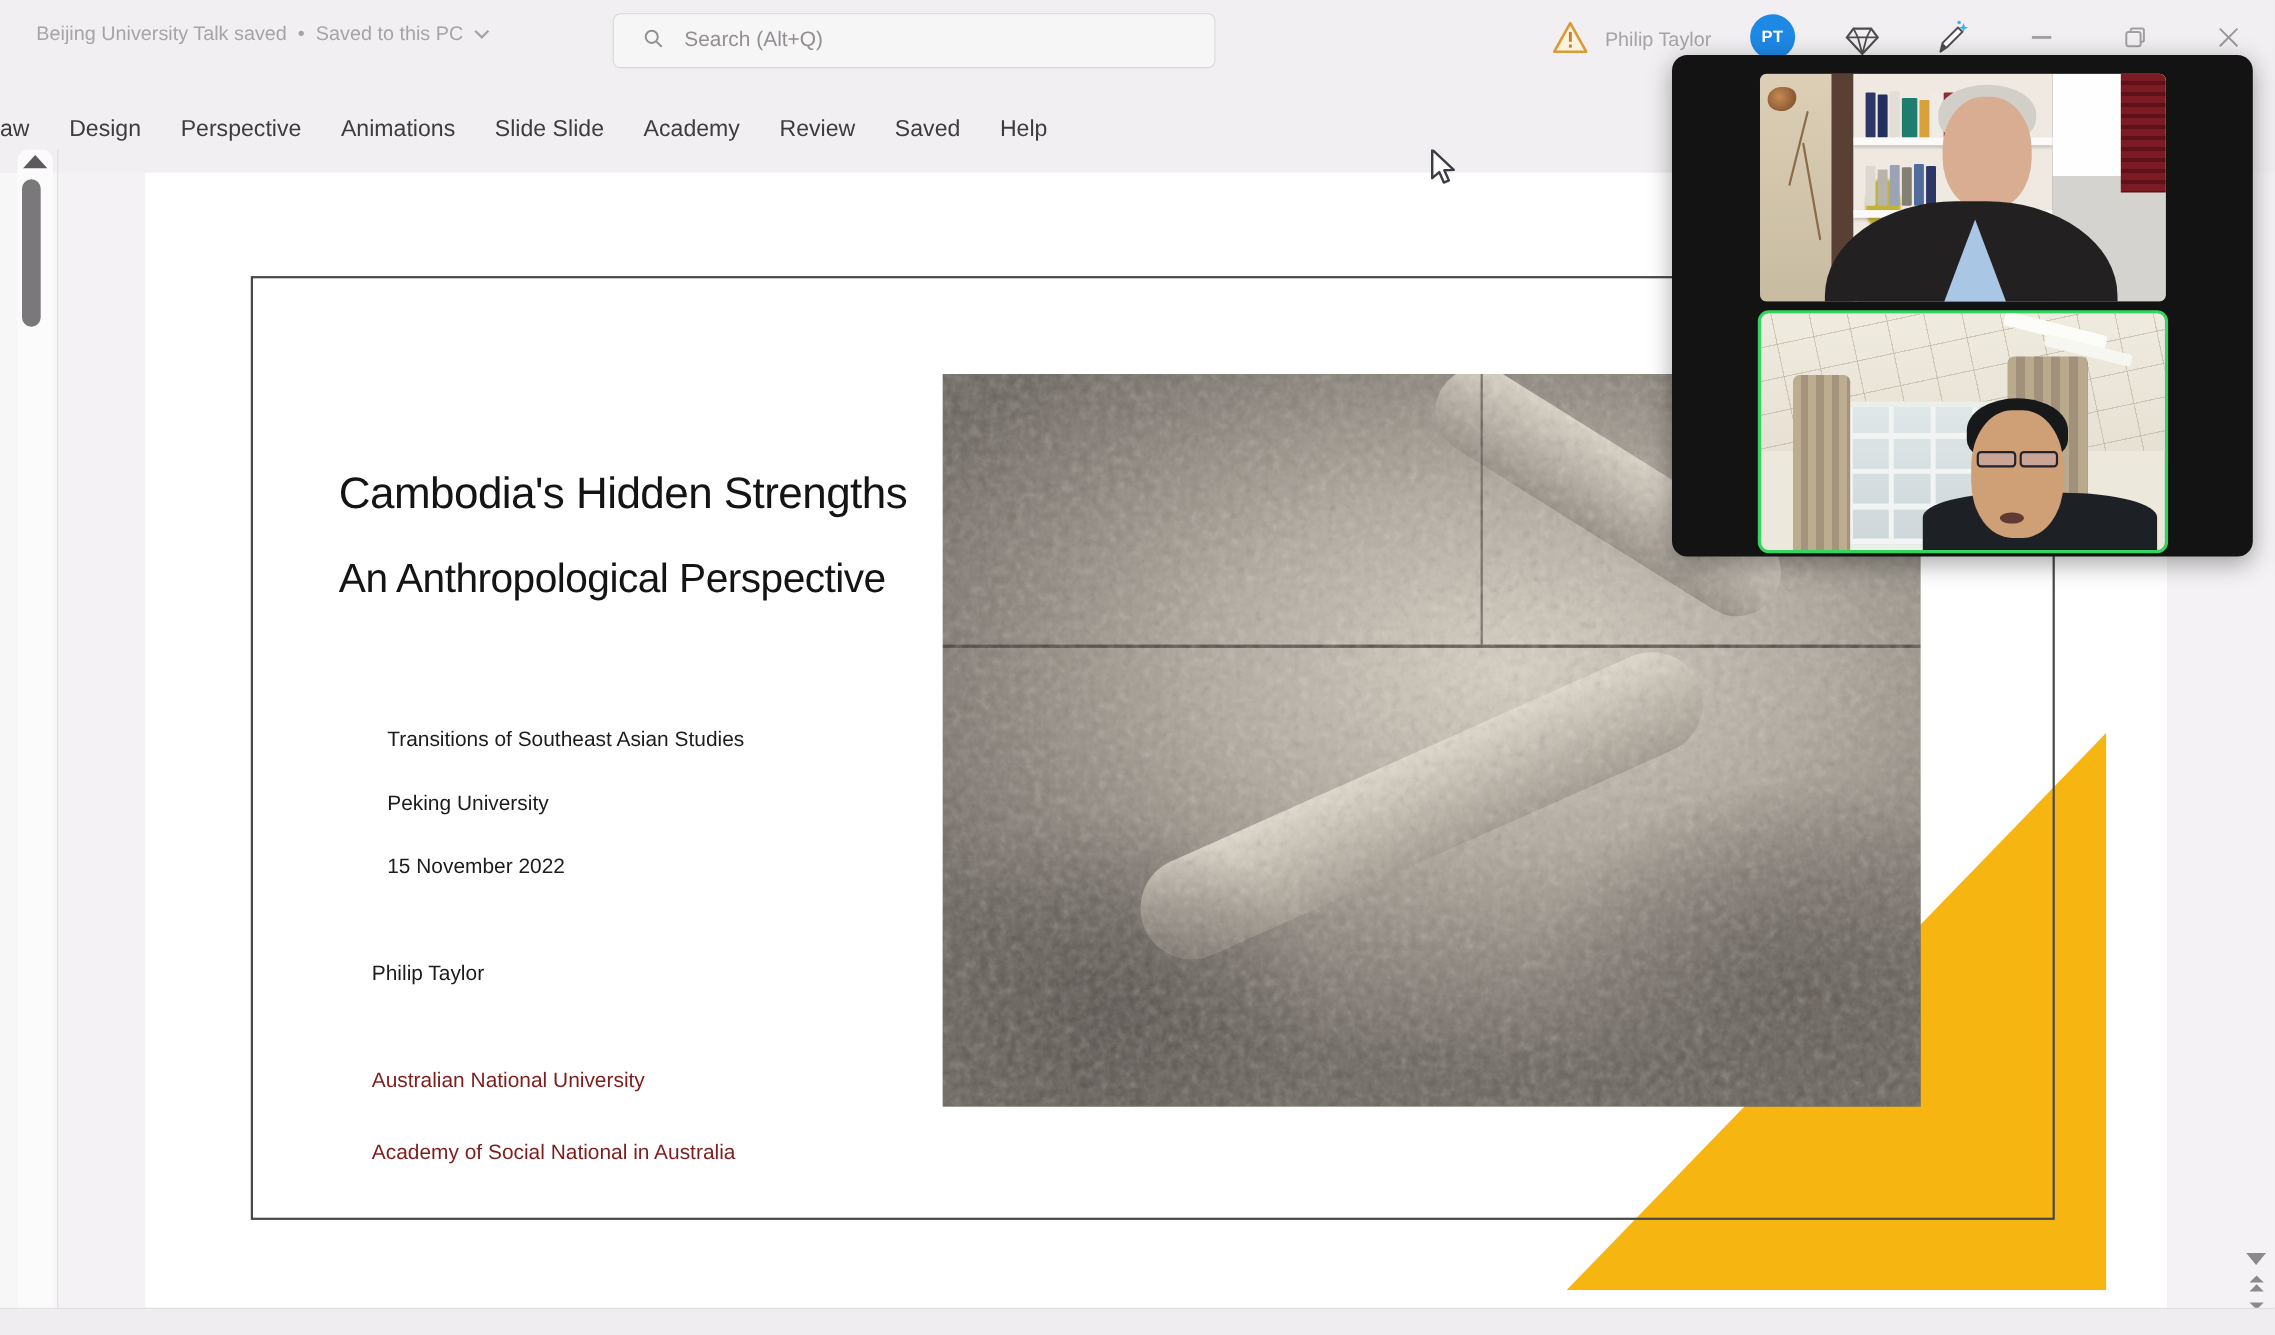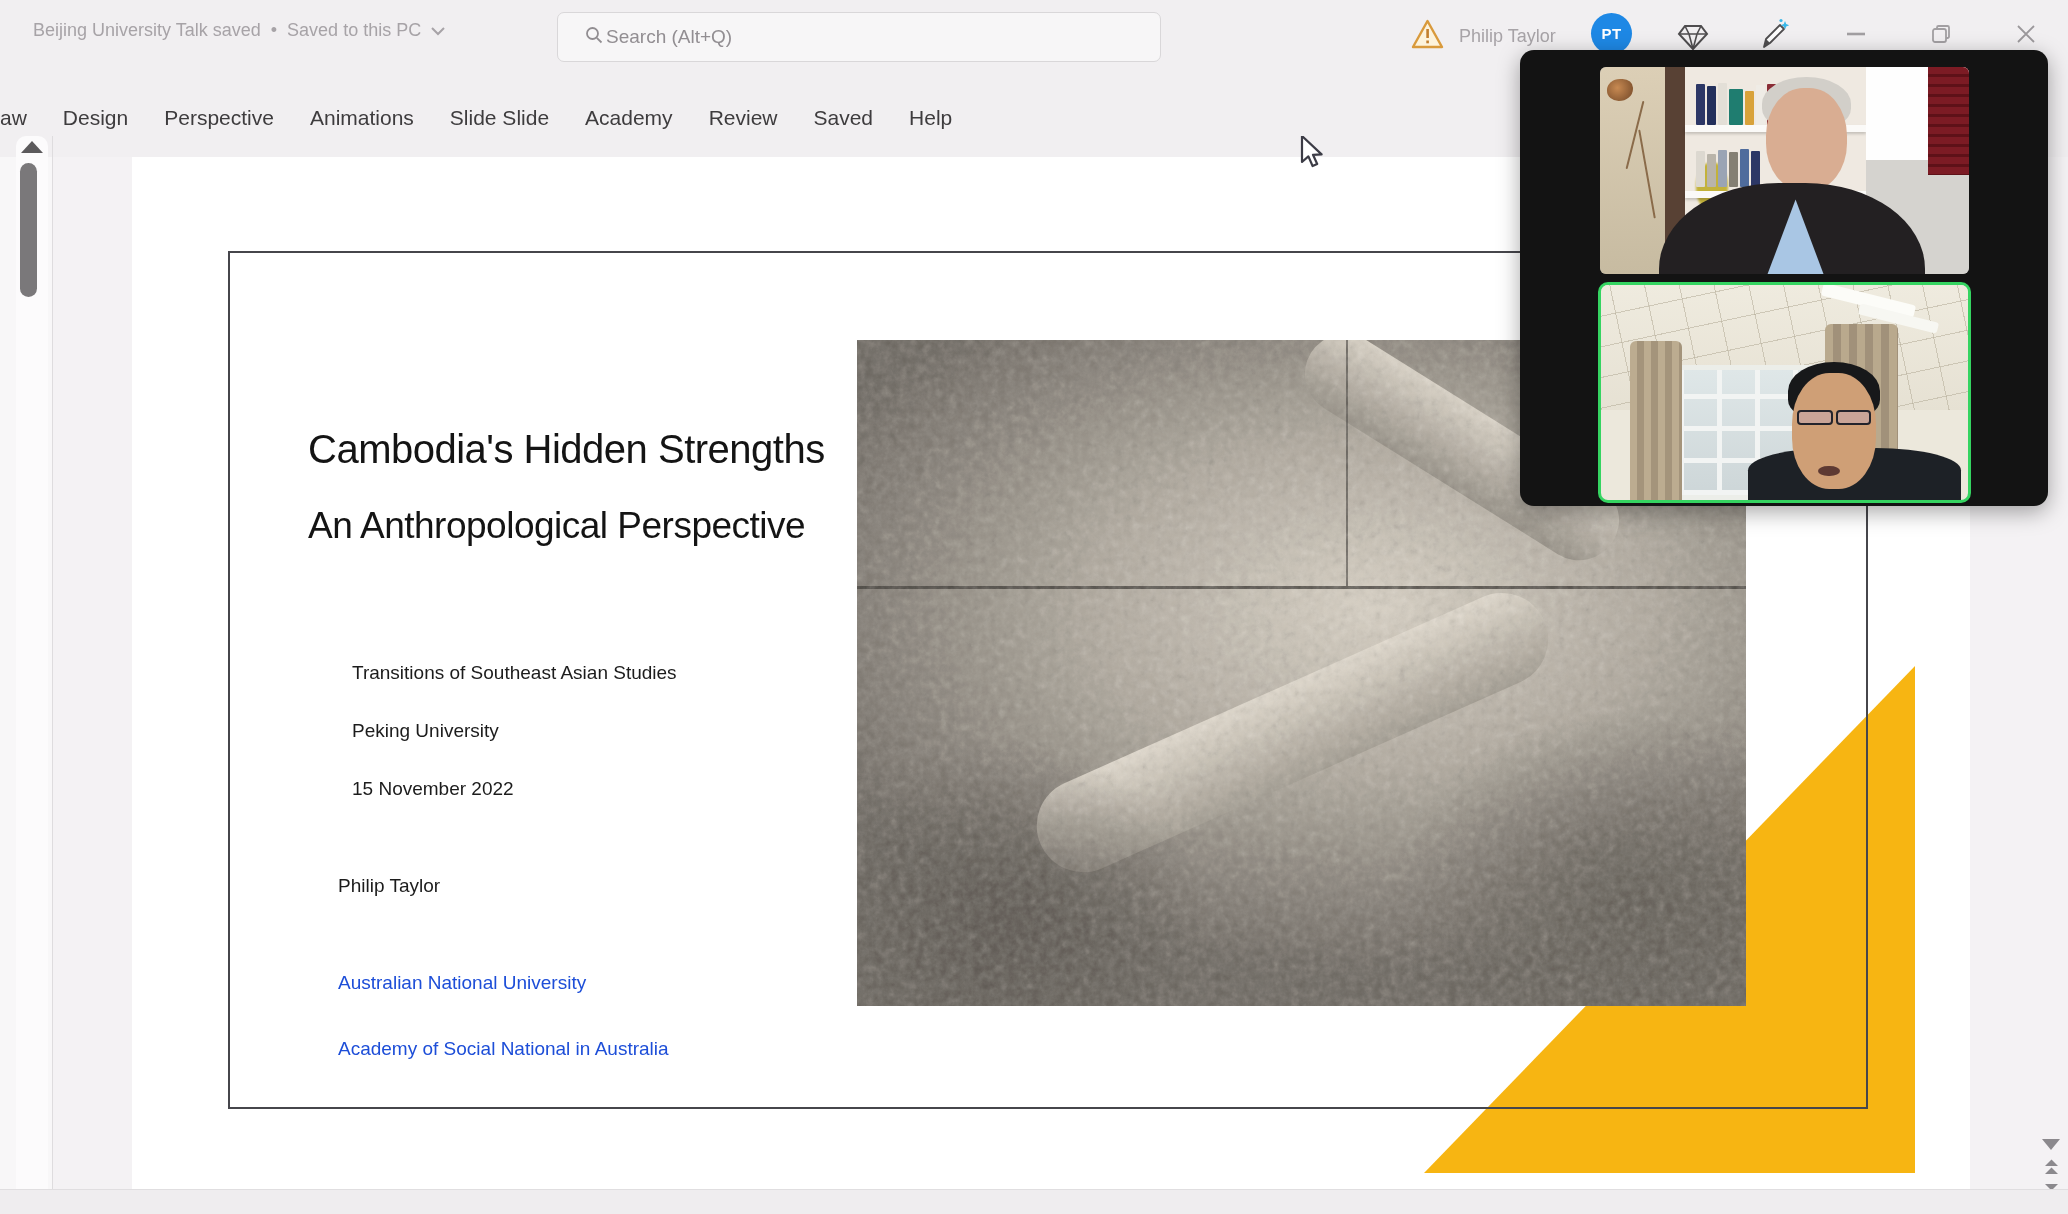--- a/index.html
+++ b/index.html
@@ -3,22 +3,22 @@
 <meta charset="utf-8">
 <style>
   html,body{margin:0;padding:0;background:#e8e6e8;}
   *{box-sizing:border-box;font-family:"Liberation Sans",sans-serif;}
   #stage{position:relative;width:2068px;height:1214px;background:#f1eff1;overflow:hidden;}
   .abs{position:absolute;}
 
   
   .doc-title{left:17px;top:20px;height:28px;display:flex;gap:10px;
              font-size:18px;color:#a7a3a7;white-space:nowrap;margin-left:16px;}
-  .search-box{left:557px;top:12px;width:604px;height:50px;background:#f7f6f7;
-              border:1px solid #d9d7d9;border-radius:7px;display:flex;align-items:center;padding-left:26px;}
+  .search-box{left:557px;top:12px;width:548px;height:50px;background:#f7f6f7;
+              border:1px solid #d9d7d9;border-radius:7px;display:flex;align-items:center;padding-left:26px;gap:16px;}
   .search-box input{border:none;outline:none;background:transparent;font-size:19px;color:#6d696d;width:520px;}
   .search-box input::placeholder{color:#928e92;}
   .tb-user{left:1459px;top:26px;font-size:18px;color:#a7a3a7;white-space:nowrap;}
   .pt-badge{left:1591px;top:13px;width:41px;height:41px;border-radius:50%;background:#1e88e5;
             color:#fff;font-size:15px;font-weight:bold;display:flex;align-items:center;justify-content:center;letter-spacing:.5px;}
   .winbtn{width:36px;height:36px;top:16px;display:flex;align-items:center;justify-content:center;color:#a29fa2;}
 
   
   .ribbon-tabs{left:0;top:95px;height:45px;display:flex;gap:36px;align-items:center;
                font-size:21px;color:#3e3c3e;padding-left:0;}
@@ -39,21 +39,21 @@
   
   .slide-bg{left:228px;top:251px;width:1640px;height:858px;background:#fff;z-index:1;}
   .accent-tri{left:1424px;top:666px;width:491px;height:507px;z-index:2;
               clip-path:polygon(100% 0,100% 100%,0 100%);}
   .slide-content{left:228px;top:251px;width:1640px;height:858px;z-index:3;}
   .slide-frame{left:228px;top:251px;width:1640px;height:858px;border:2px solid #46464b;z-index:4;pointer-events:none;}
   .sl-title{left:80px;top:176px;font-size:40px;color:#141414;letter-spacing:-0.5px;white-space:nowrap;}
   .sl-subtitle{left:80px;top:254px;font-size:37px;color:#141414;letter-spacing:-0.5px;white-space:nowrap;}
   .sl-inst{left:124px;top:378px;font-size:19px;color:#1c1c1c;line-height:29px;white-space:pre-line;}
   .sl-author{left:110px;top:624px;font-size:19px;color:#1c1c1c;white-space:nowrap;}
-  .sl-affil{left:110px;top:682px;font-size:19px;color:#1d4ed8;line-height:33px;white-space:pre-line;}
+  .sl-affil{left:110px;top:682px;font-size:19px;color:#7f1d1d;line-height:33px;white-space:pre-line;}
 
   
   .stone{left:629px;top:89px;width:889px;height:666px;overflow:hidden;
          background:radial-gradient(ellipse 70% 55% at 58% 40%, #cfcbc5 0%, #a8a49e 45%, #7d7974 80%, #66625e 100%);
          filter:sepia(0.12);}
   .stone .limb1{left:18%;top:52%;width:62%;height:14%;background:linear-gradient(#d8d4ce,#9a968f);
                 border-radius:60px;transform:rotate(-24deg);}
   .stone .limb2{left:48%;top:10%;width:40%;height:12%;background:linear-gradient(#d2cec8,#8e8a84);
                 border-radius:60px;transform:rotate(32deg);}
   .stone .blob1{left:-6%;top:60%;width:45%;height:55%;background:radial-gradient(#56524e,transparent 70%);}

